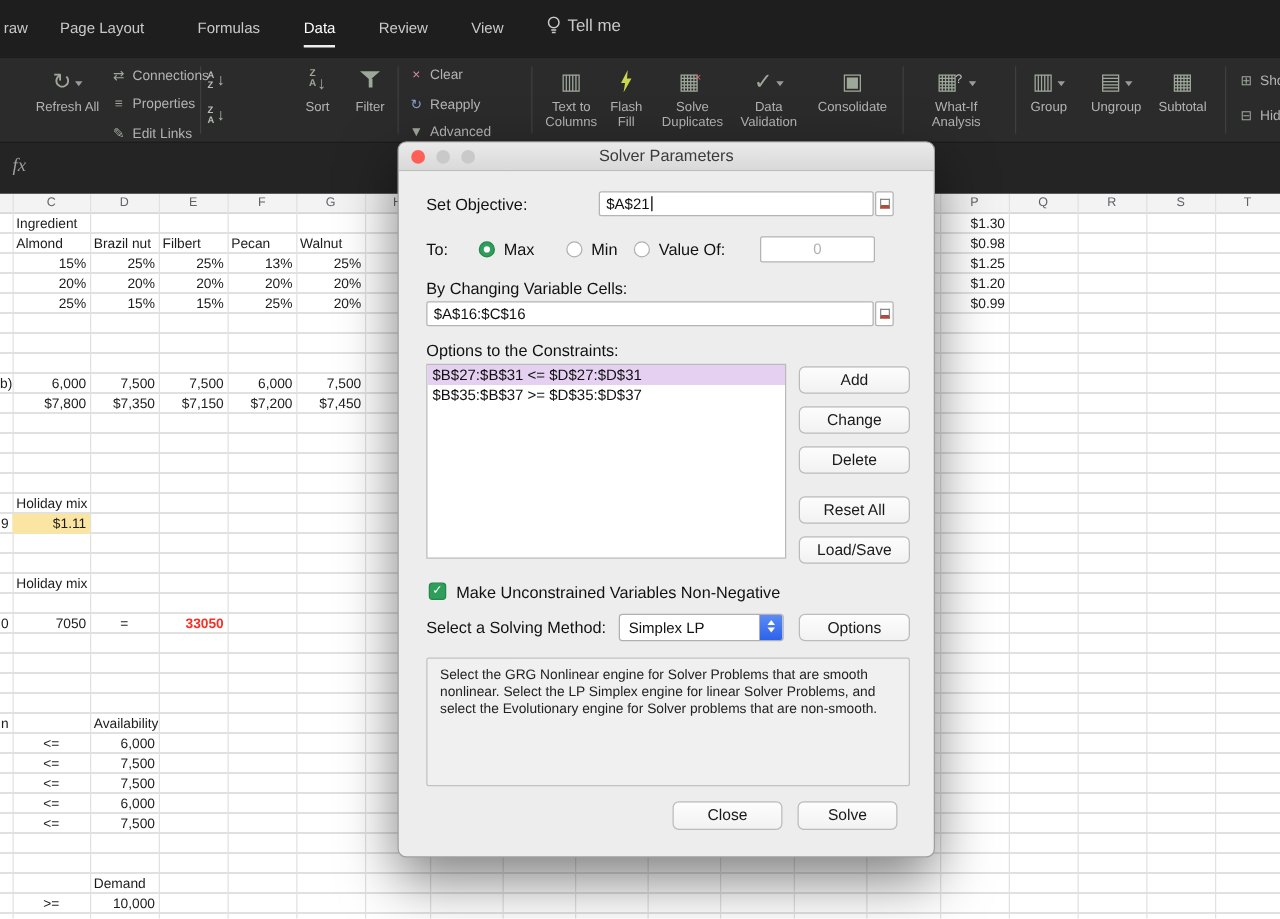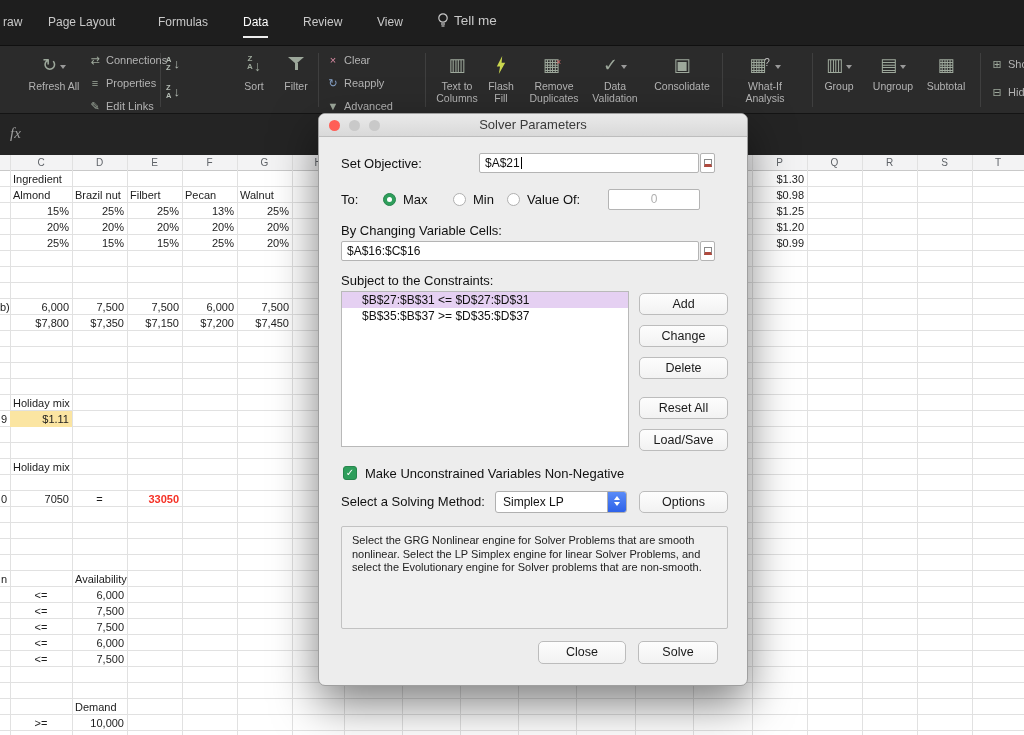--- a/index.html
+++ b/index.html
@@ -64,21 +64,21 @@
   .dlabel { position:absolute; font-size:13px; white-space:nowrap; cursor:default; }
   .dinput { position:absolute; background:#fff; border:1px solid #b4b4b4; border-radius:2px;
     font-size:12px; line-height:18px; padding:0 5px; box-sizing:border-box; white-space:nowrap; }
   .caret { display:inline-block; width:1px; height:12px; background:#000; vertical-align:-2px; margin-left:1px; }
   .collapse-btn { position:absolute; width:15px; height:20px; background:#fff; border:1px solid #b4b4b4; border-radius:2px; box-sizing:border-box; }
   .range-ic { display:block; width:8px; height:8px; margin:5px auto 0; border:1px solid #8a8a8a; border-bottom:3px solid #b04a3e; box-sizing:border-box; }
   .radio { position:absolute; width:13px; height:13px; border-radius:50%; background:#fff; border:1px solid #b0b0b0; box-sizing:border-box; }
   .radio.sel { background:#2e9e5b; border-color:#27854d; }
   .radio .dot { display:block; width:5px; height:5px; border-radius:50%; background:#fff; margin:3px auto; }
   .cblist { position:absolute; left:22px; top:177px; width:288px; height:156px; background:#fff; border:1px solid #b9b9b9; box-sizing:border-box; overflow:hidden; }
-  .constraint { height:16px; line-height:16px; font-size:12px; padding-left:20px; white-space:nowrap; cursor:default; }
+  .constraint { height:16px; line-height:16px; font-size:12px; padding-left:4px; white-space:nowrap; cursor:default; }
   .constraint.sel { background:#e5d0f2; }
   .btn { position:absolute; height:22px; background:linear-gradient(#fdfdfd,#f2f2f2); border:1px solid #bcbcbc;
     border-radius:5px; font-size:12.5px; color:#1a1a1a; text-align:center; line-height:20px; box-sizing:border-box; cursor:default; }
   .checkbox { position:absolute; width:14px; height:14px; background:#2e9e5b; border:1px solid #27854d; border-radius:3px;
     box-sizing:border-box; color:#fff; font-size:10px; line-height:12px; text-align:center; font-weight:700; }
   .dropdown { position:absolute; left:176px; top:377px; width:132px; height:22px; background:#fff; border:1px solid #b0b0b0;
     border-radius:3px; font-size:12px; line-height:20px; padding-left:7px; box-sizing:border-box; cursor:default; }
   .dd-arrows { position:absolute; right:0; top:0; bottom:0; width:18px; border-left:1px solid #b0b0b0;
     background:linear-gradient(#5a8bf7,#2e62e9); border-radius:0 2px 2px 0; }
   .tri-up { display:block; width:0; height:0; margin:4px auto 2px; border-left:3.5px solid transparent; border-right:3.5px solid transparent; border-bottom:4px solid #fff; }
@@ -161,21 +161,21 @@
   <div class="rbtn-big" style="left:430px;width:54px">
     <span class="ricon"><span>▥</span></span>
     <span class="rlabel">Text to Columns</span>
   </div>
   <div class="rbtn-big" style="left:482px;width:38px">
     <span class="ricon"><span class="bolt"></span></span>
     <span class="rlabel">Flash Fill</span>
   </div>
   <div class="rbtn-big" style="left:524px;width:60px">
     <span class="ricon"><span>▦</span><span class="mini-x">×</span></span>
-    <span class="rlabel">Remove Duplicates</span>
+    <span class="rlabel">Solve Duplicates</span>
   </div>
   <div class="rbtn-big" style="left:586px;width:58px">
     <span class="ricon"><span>✓</span><span class="chev"></span></span>
     <span class="rlabel">Data Validation</span>
   </div>
   <div class="rbtn-big" style="left:650px;width:64px">
     <span class="ricon"><span>▣</span></span>
     <span class="rlabel">Consolidate</span>
   </div>
   <div class="rbtn-big" style="left:731px;width:68px">
@@ -338,21 +338,21 @@
   </div>
 
   <span class="dlabel" style="left:22px;top:109px">By Changing Variable Cells:</span>
   <div class="dinput" style="left:22px;top:127px;width:358px;height:20px">
     <span>$A$16:$C$16</span>
   </div>
   <div class="collapse-btn" style="left:381px;top:127px">
     <span class="range-ic"></span>
   </div>
 
-  <span class="dlabel" style="left:22px;top:159px">Subject to the Constraints:</span>
+  <span class="dlabel" style="left:22px;top:159px">Options to the Constraints:</span>
   <div class="cblist" id="constraints-list">
       <div class="constraint sel">$B$27:$B$31 &lt;= $D$27:$D$31</div>
       <div class="constraint">$B$35:$B$37 &gt;= $D$35:$D$37</div>
     </div>
 
   <div class="btn" style="left:320px;top:179px;width:89px">Add</div>
   <div class="btn" style="left:320px;top:211px;width:89px">Change</div>
   <div class="btn" style="left:320px;top:243px;width:89px">Delete</div>
   <div class="btn" style="left:320px;top:283px;width:89px">Reset All</div>
   <div class="btn" style="left:320px;top:315px;width:89px">Load/Save</div>

